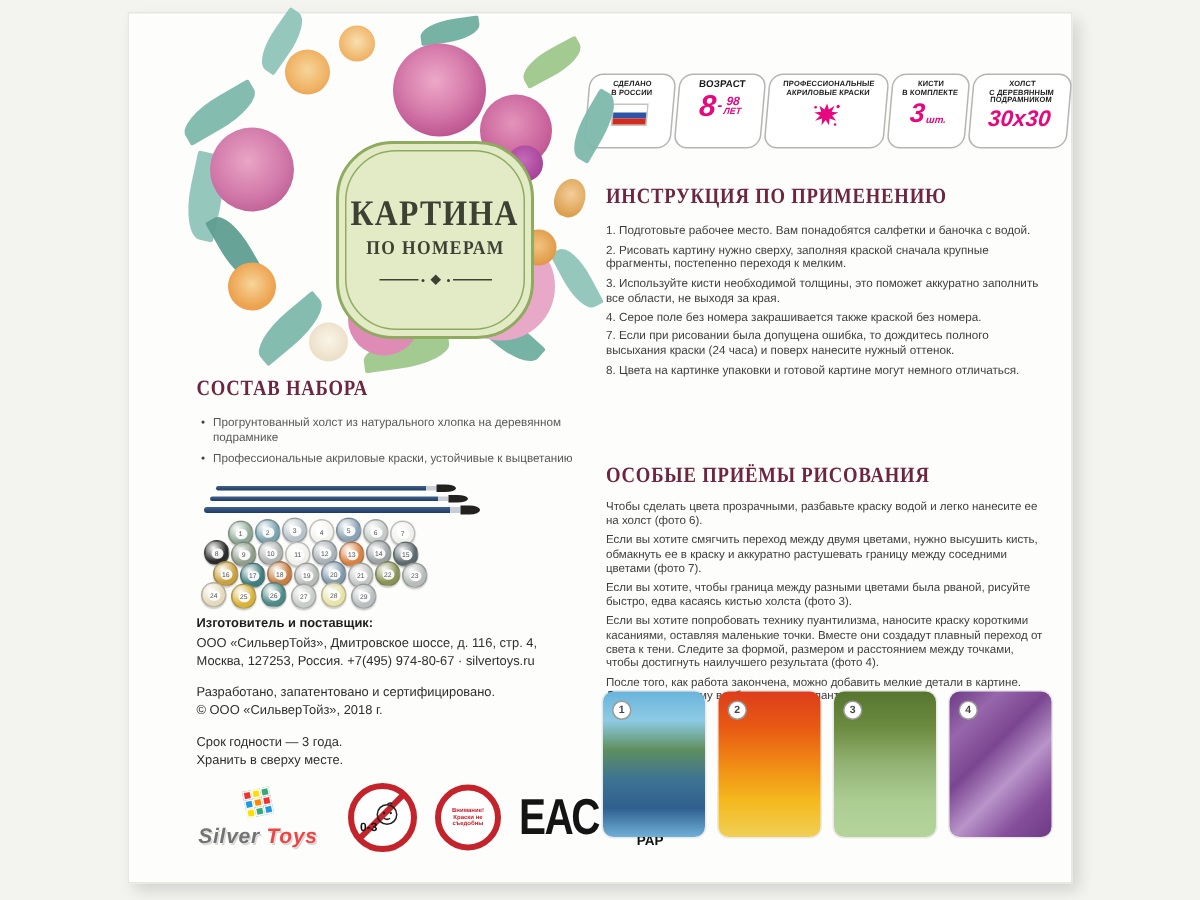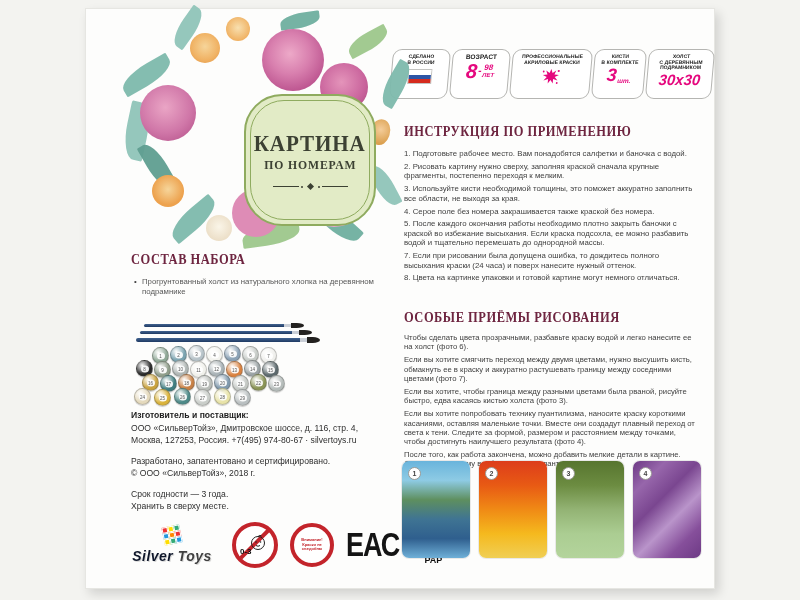--- a/index.html
+++ b/index.html
@@ -31,21 +31,21 @@
   .cnt-unit { font-size:6.5px; margin-left:1px; }
   .size-big { font-size:15px; line-height:16px; font-style:italic; font-weight:bold; color:#e5087e; margin-top:1px; }
   .splat { margin-top:2px; }
 
   
   .wreath { position:absolute; left:28px; top:8px; width:300px; height:235px; }
   .leaf { position:absolute; border-radius:60% 5% 60% 5%; opacity:.95; }
   .bloom { position:absolute; border-radius:50%; }
   .quad { position:absolute; left:110px; top:77px; width:132px; height:132px;
           background:#e2ebc6; border:2px solid #8fab5f; border-radius:38px; z-index:5;
-          display:flex; flex-direction:column; align-items:center; justify-content:center;margin-left:20px; }
+          display:flex; flex-direction:column; align-items:center; justify-content:center; }
   .quad::before { content:""; position:absolute; inset:4px; border:1px solid #8fab5f; border-radius:34px; }
   .t1 { font-family:"Liberation Serif", serif; font-weight:bold; color:#3c4133;
         font-size:24px; line-height:24px; transform:scaleX(.88); letter-spacing:1px; }
   .t2 { font-family:"Liberation Serif", serif; font-weight:bold; color:#3c4133;
         font-size:13px; line-height:15px; transform:scaleX(.9); letter-spacing:1px; margin-top:2px; }
   .orn { display:flex; align-items:center; margin-top:12px; }
   .orn .ln { width:26px; height:1px; background:#3c4133; }
   .orn .di { width:5px; height:5px; background:#3c4133; transform:rotate(45deg); margin:0 3px; }
   .orn .dt { width:2px; height:2px; border-radius:50%; background:#3c4133; margin:0 2px; }
 
@@ -79,21 +79,21 @@
   .gap8 { height:8px; }
 
   
   .footer-icons { position:absolute; left:38px; top:505px; height:62px; display:flex; align-items:center; gap:12px; }
   .st-logo { width:96px; text-align:center; position:relative; }
   .cube { display:inline-block; transform:rotate(-12deg); margin-bottom:1px; }
   .cube .crow { display:flex; }
   .cube .c { width:6px; height:6px; border:.5px solid #fff; }
   .st-words { font-weight:bold; font-style:italic; font-size:14px; letter-spacing:.5px;
               text-shadow:0 0 1px #fff, 1px 1px 0 rgba(0,0,0,.15); }
-  .st-silver { color:#0f172a;text-align:right; } .st-toys { color:#404040; }
+  .st-silver { color:#737373;text-align:right; } .st-toys { color:#ef4444; }
   .sign { border-radius:50%; background:#fff; position:relative; flex-shrink:0; }
   .sign-ring { border:4px solid #c3242b; }
   .slash { position:absolute; left:50%; top:-2px; width:4px; height:104%; background:#c3242b;
            transform:translateX(-50%) rotate(45deg); transform-origin:center; }
   .age03 { width:46px; height:46px; }
   .age03 .lbl { position:absolute; left:4px; bottom:8px; font-size:8px; font-weight:bold; color:#111; z-index:2; }
   .baby { position:absolute; right:7px; top:7px; }
   .warn { width:44px; height:44px; display:flex; flex-direction:column; align-items:center; justify-content:center; }
   .warn span { font-size:4px; line-height:4.6px; font-weight:bold; color:#c3242b; text-align:center; }
   .eac { font-weight:900; font-size:27px; color:#141414; transform:scaleY(1.25); letter-spacing:-1px;
@@ -204,20 +204,21 @@
           <span class="di"></span>
           <span class="dt"></span>
           <span class="ln"></span>
       </div>
     </div>
   </div>
 
   <div class="hdr kit-hdr">СОСТАВ НАБОРА</div>
   <ul class="kit-list">
     <li>Прогрунтованный холст из натурального хлопка на деревянном подрамнике</li>
+    <li>Профессиональные акриловые краски, устойчивые к выцветанию</li>
   </ul>
 
   <div class="brushes">
     <div class="brush" style="left:8px;top:0">
       <div class="b-handle" style="width:140px"></div>
         <div class="b-ferrule"></div>
         <div class="b-tip"></div>
     </div>
     <div class="brush" style="left:4px;top:7px">
       <div class="b-handle" style="width:152px"></div>
@@ -380,21 +381,20 @@
       <div class="pap">PAP</div>
     </div>
   </div>
 
   <div class="hdr instr-hdr">ИНСТРУКЦИЯ ПО ПРИМЕНЕНИЮ</div>
   <div class="instr-list">
     <p>1. Подготовьте рабочее место. Вам понадобятся салфетки и баночка с водой.</p>
     <p>2. Рисовать картину нужно сверху, заполняя краской сначала крупные фрагменты, постепенно переходя к мелким.</p>
     <p>3. Используйте кисти необходимой толщины, это поможет аккуратно заполнить все области, не выходя за края.</p>
     <p>4. Серое поле без номера закрашивается также краской без номера.</p>
-    <p>5. После каждого окончания работы необходимо плотно закрыть баночки с краской во избежание высыхания. Если краска подсохла, ее можно разбавить водой и тщательно перемешать до однородной массы.</p>
     <p>7. Если при рисовании была допущена ошибка, то дождитесь полного высыхания краски (24 часа) и поверх нанесите нужный оттенок.</p>
     <p>8. Цвета на картинке упаковки и готовой картине могут немного отличаться.</p>
   </div>
 
   <div class="hdr tech-hdr">ОСОБЫЕ ПРИЁМЫ РИСОВАНИЯ</div>
   <div class="tech-list">
     <p>Чтобы сделать цвета прозрачными, разбавьте краску водой и легко нанесите ее на холст (фото 6).</p>
     <p>Если вы хотите смягчить переход между двумя цветами, нужно высушить кисть, обмакнуть ее в краску и аккуратно растушевать границу между соседними цветами (фото 7).</p>
     <p>Если вы хотите, чтобы граница между разными цветами была рваной, рисуйте быстро, едва касаясь кистью холста (фото 3).</p>
     <p>Если вы хотите попробовать технику пуантилизма, наносите краску короткими касаниями, оставляя маленькие точки. Вместе они создадут плавный переход от света к тени. Следите за формой, размером и расстоянием между точками, чтобы достигнуть наилучшего результата (фото 4).</p>

